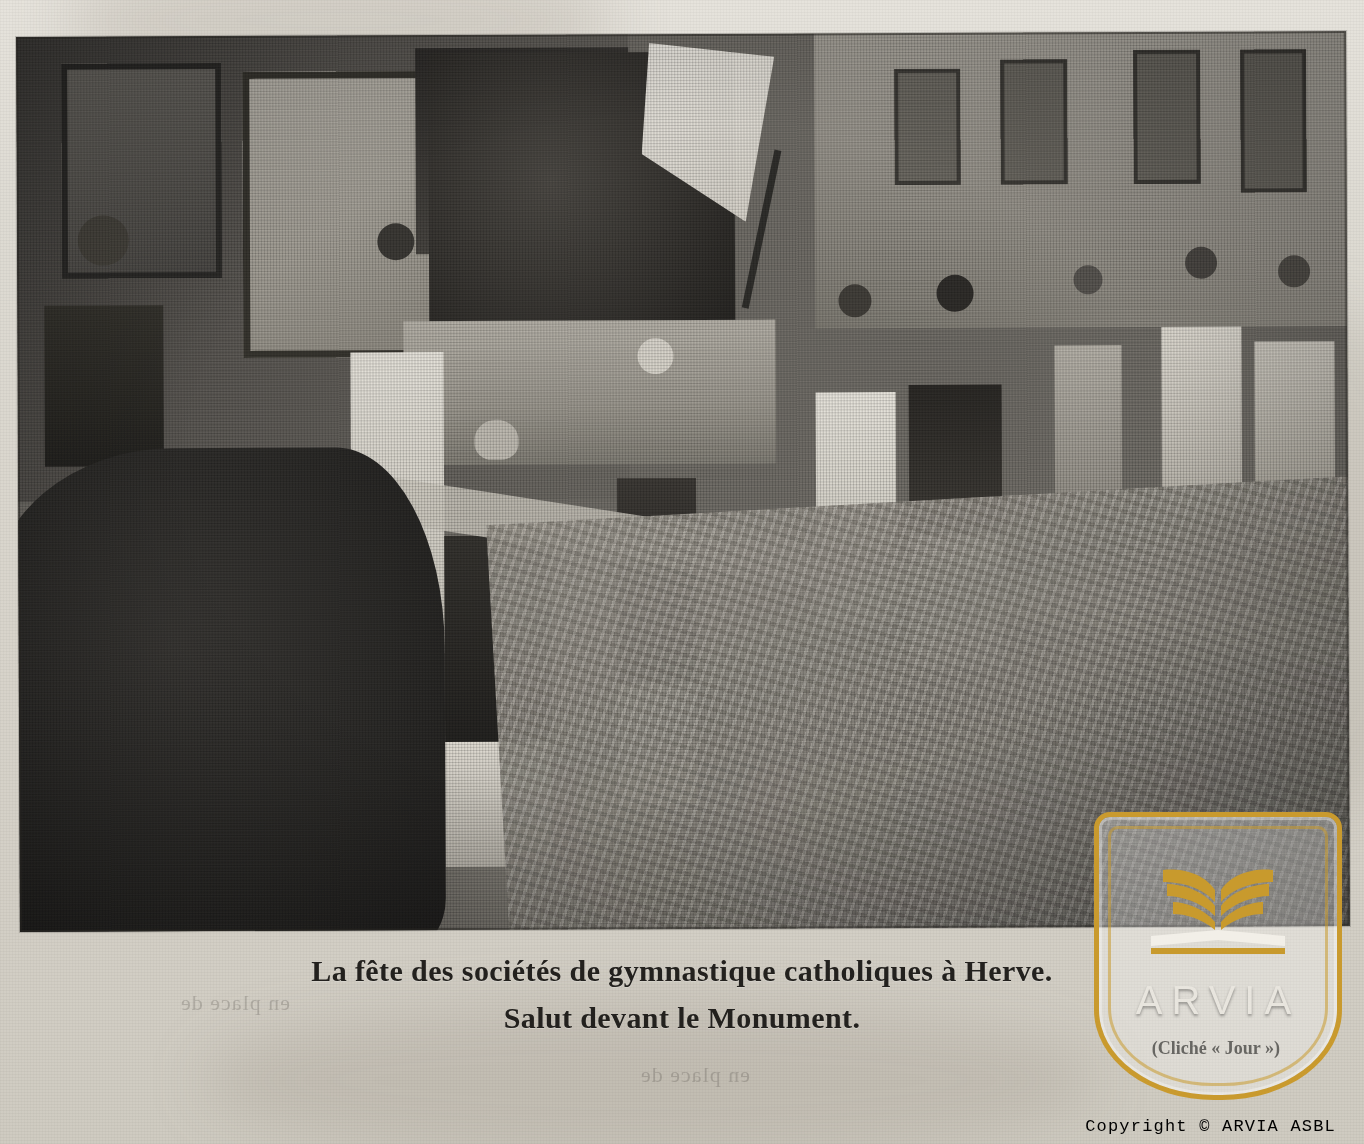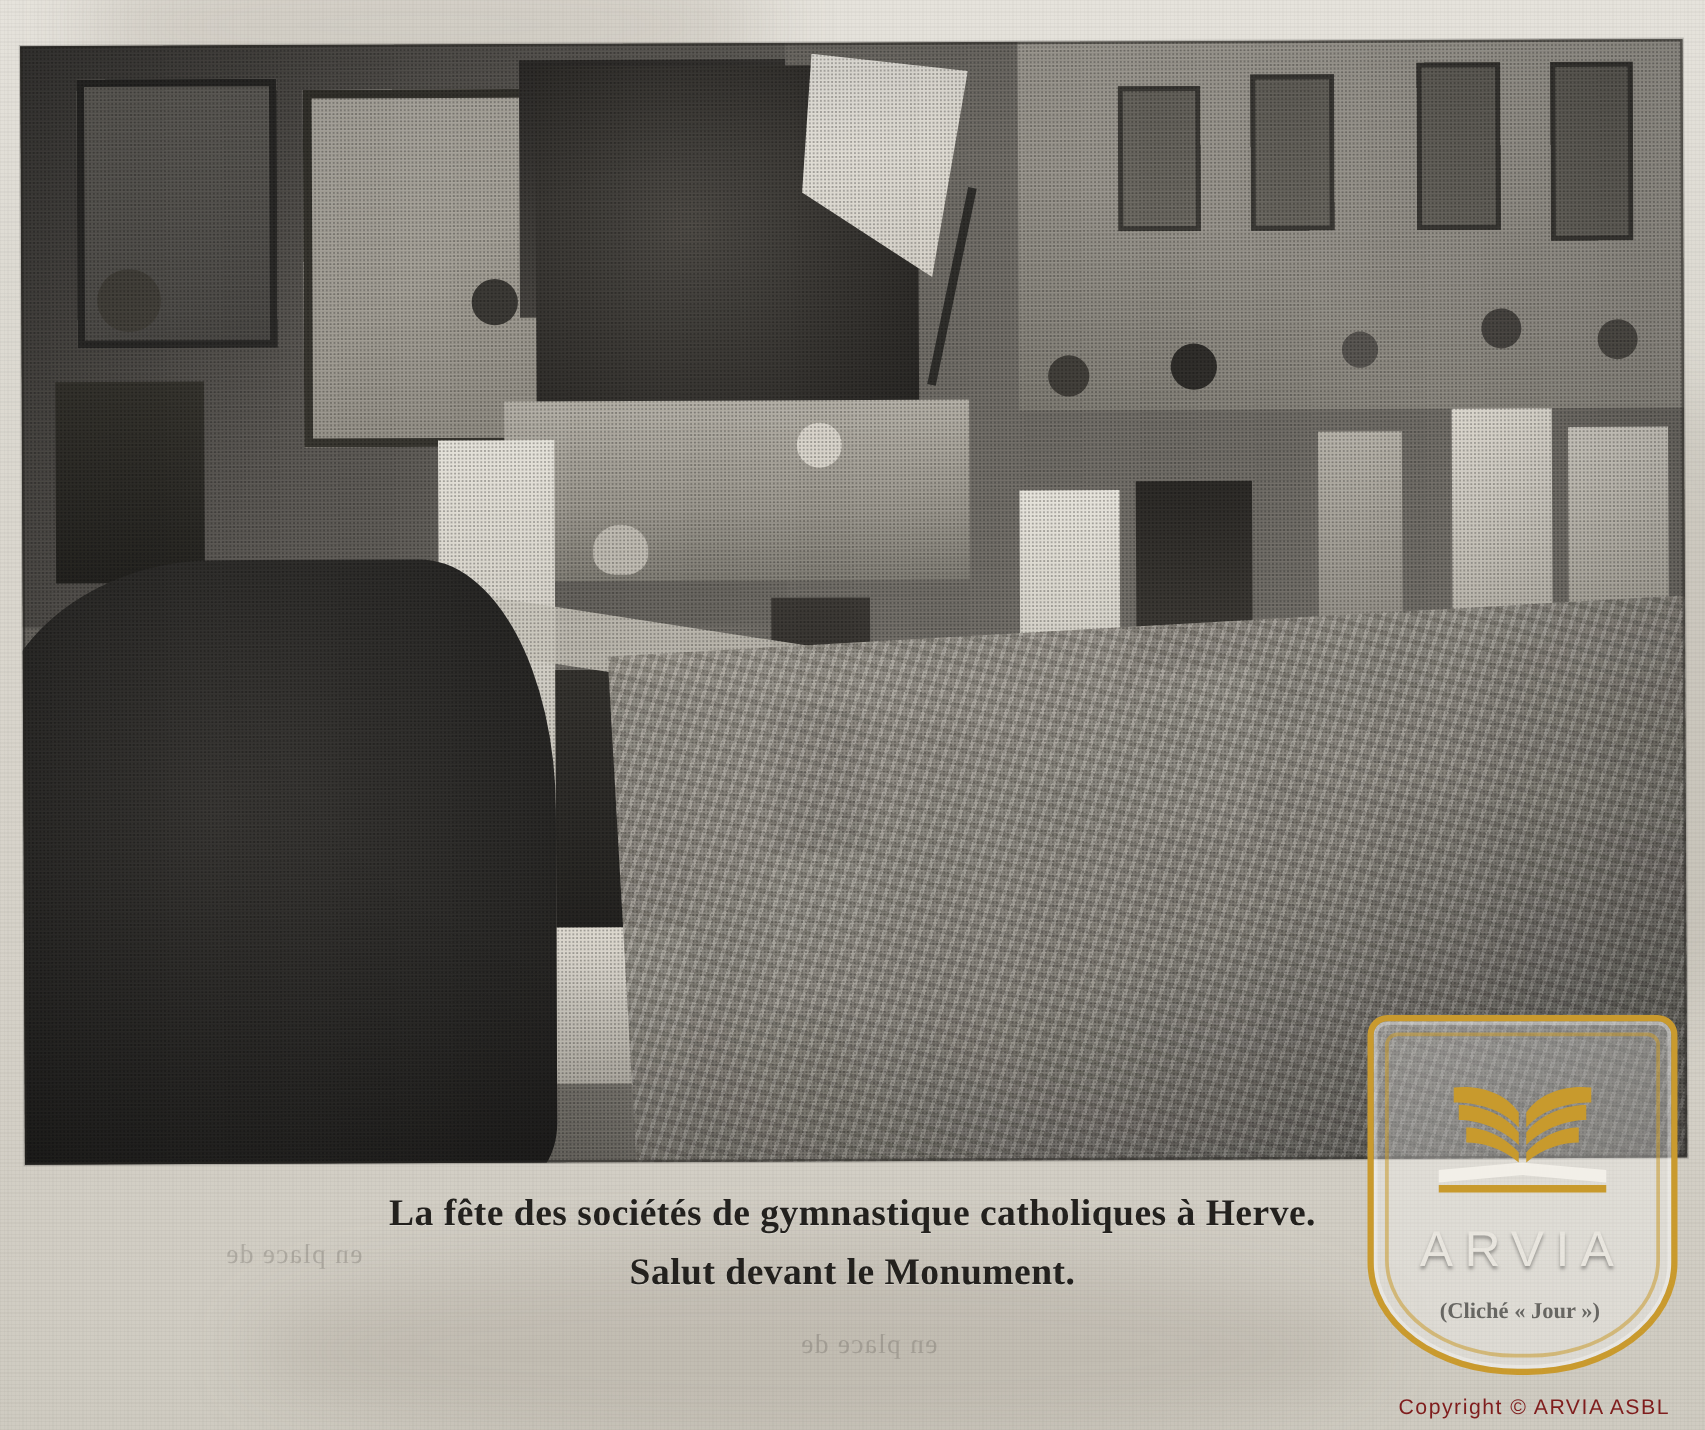--- a/index.html
+++ b/index.html
@@ -251,24 +251,24 @@
     font-size: 40px;
     letter-spacing: 9px;
     font-weight: 400;
     color: #e8e5de;
     text-shadow: 0 2px 3px rgba(0,0,0,.35);
   }
   .copyright {
     position: absolute;
     right: 28px;
     bottom: 8px;
-    font-family: Liberation Sans, sans-serif;
+    font-family: Liberation Mono, monospace;
     font-size: 17px;
     letter-spacing: 1.2px;
-    color: #7f1d1d;
+    color: #000000;
   }
 </style>
 </head>
 <body>
 
 <div id="page">
 
   <div class="paper"></div>
   <div class="paper-stain" style="left:60px; top:-40px; width:560px; height:120px; background:rgba(120,110,95,.18);"></div>
   <div class="paper-stain" style="left:200px; top:1000px; width:900px; height:160px; background:rgba(125,115,100,.16);"></div>

